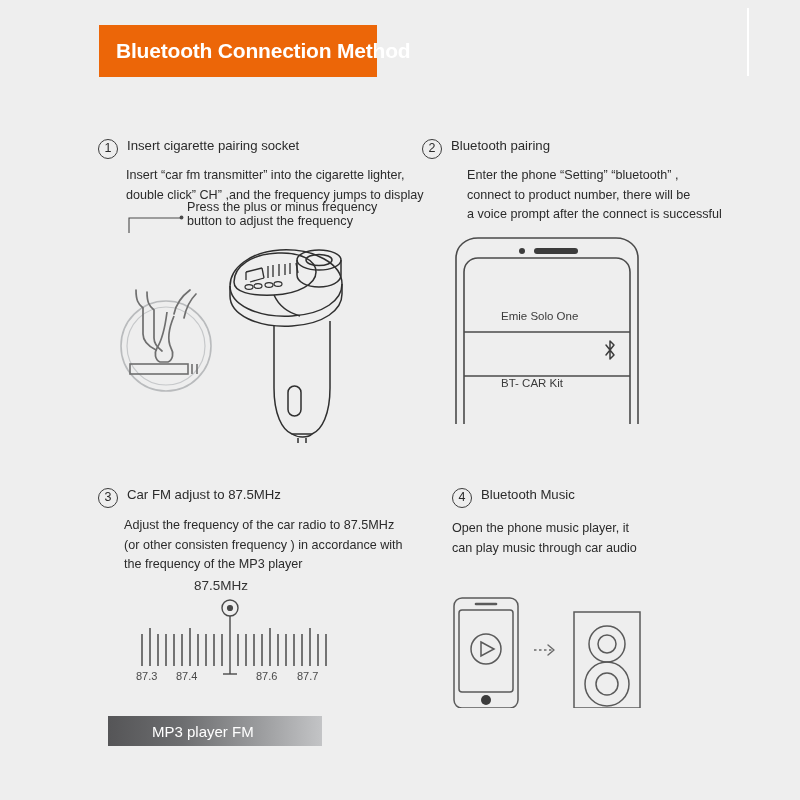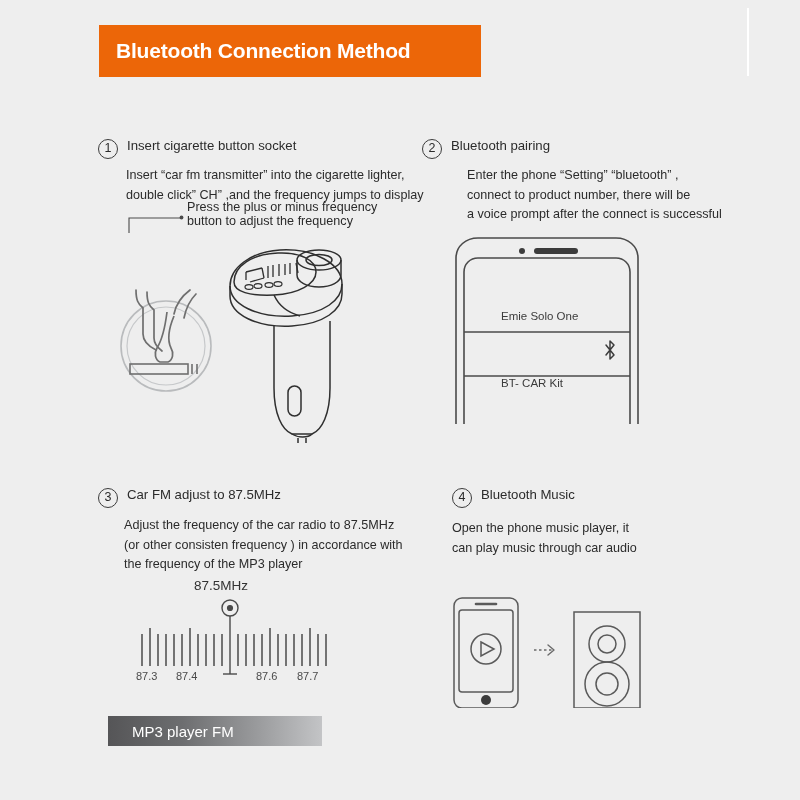--- a/index.html
+++ b/index.html
@@ -20,21 +20,21 @@
     position: absolute;
     left: 747px; top: 8px;
     width: 2px; height: 68px;
     background: #ffffff;
   }
 
   
   .title-banner {
     position: absolute;
     left: 99px; top: 25px;
-    width: 382px; height: 52px;
+    width: 278px; height: 52px;
     background: #ec6608;
     display: flex; align-items: center;
   }
   .title-banner .title-text {
     color: #ffffff;
     font-size: 21px;
     font-weight: bold;
     letter-spacing: -0.2px;
     padding-left: 17px;
     white-space: nowrap;
@@ -105,21 +105,21 @@
   .mp3-bar {
     position: absolute;
     left: 108px; top: 716px;
     width: 214px; height: 30px;
     background: linear-gradient(to right, #555557 0%, #6d6e70 35%, #9a9b9d 70%, #c3c4c6 100%);
     display: flex; align-items: center;
   }
   .mp3-bar .mp3-label {
     color: #ffffff;
     font-size: 15px;
-    padding-left: 24px;
+    padding-left: 44px;
     white-space: nowrap;
   }
 
   
   .dial-label {
     position: absolute;
     font-size: 11px;
     color: #4a4a4a;
   }
   .dial-freq {
@@ -146,21 +146,21 @@
 
   <div class="edge-line"></div>
 
   <div class="title-banner">
     <span class="title-text">Bluetooth Connection Method</span>
   </div>
 
   <div class="step" id="step1">
     <div class="step-head">
       <span class="step-num">1</span>
-      <span class="step-title">Insert cigarette button socket</span>
+      <span class="step-title">Insert cigarette pairing socket</span>
     </div>
     <div class="step-body">Insert  “car fm transmitter”  into the cigarette lighter,
 double click” CH” ,and the frequency jumps to display</div>
   </div>
 
   <div class="callout">
     <svg class="leader" width="58" height="34" viewBox="0 0 58 34">
       <path d="M1 33 L1 18 L52 18" fill="none" stroke="#4a4a4a" stroke-width="1.1"></path>
       <circle cx="53.5" cy="17.5" r="1.9" fill="#4a4a4a"></circle>
     </svg>

